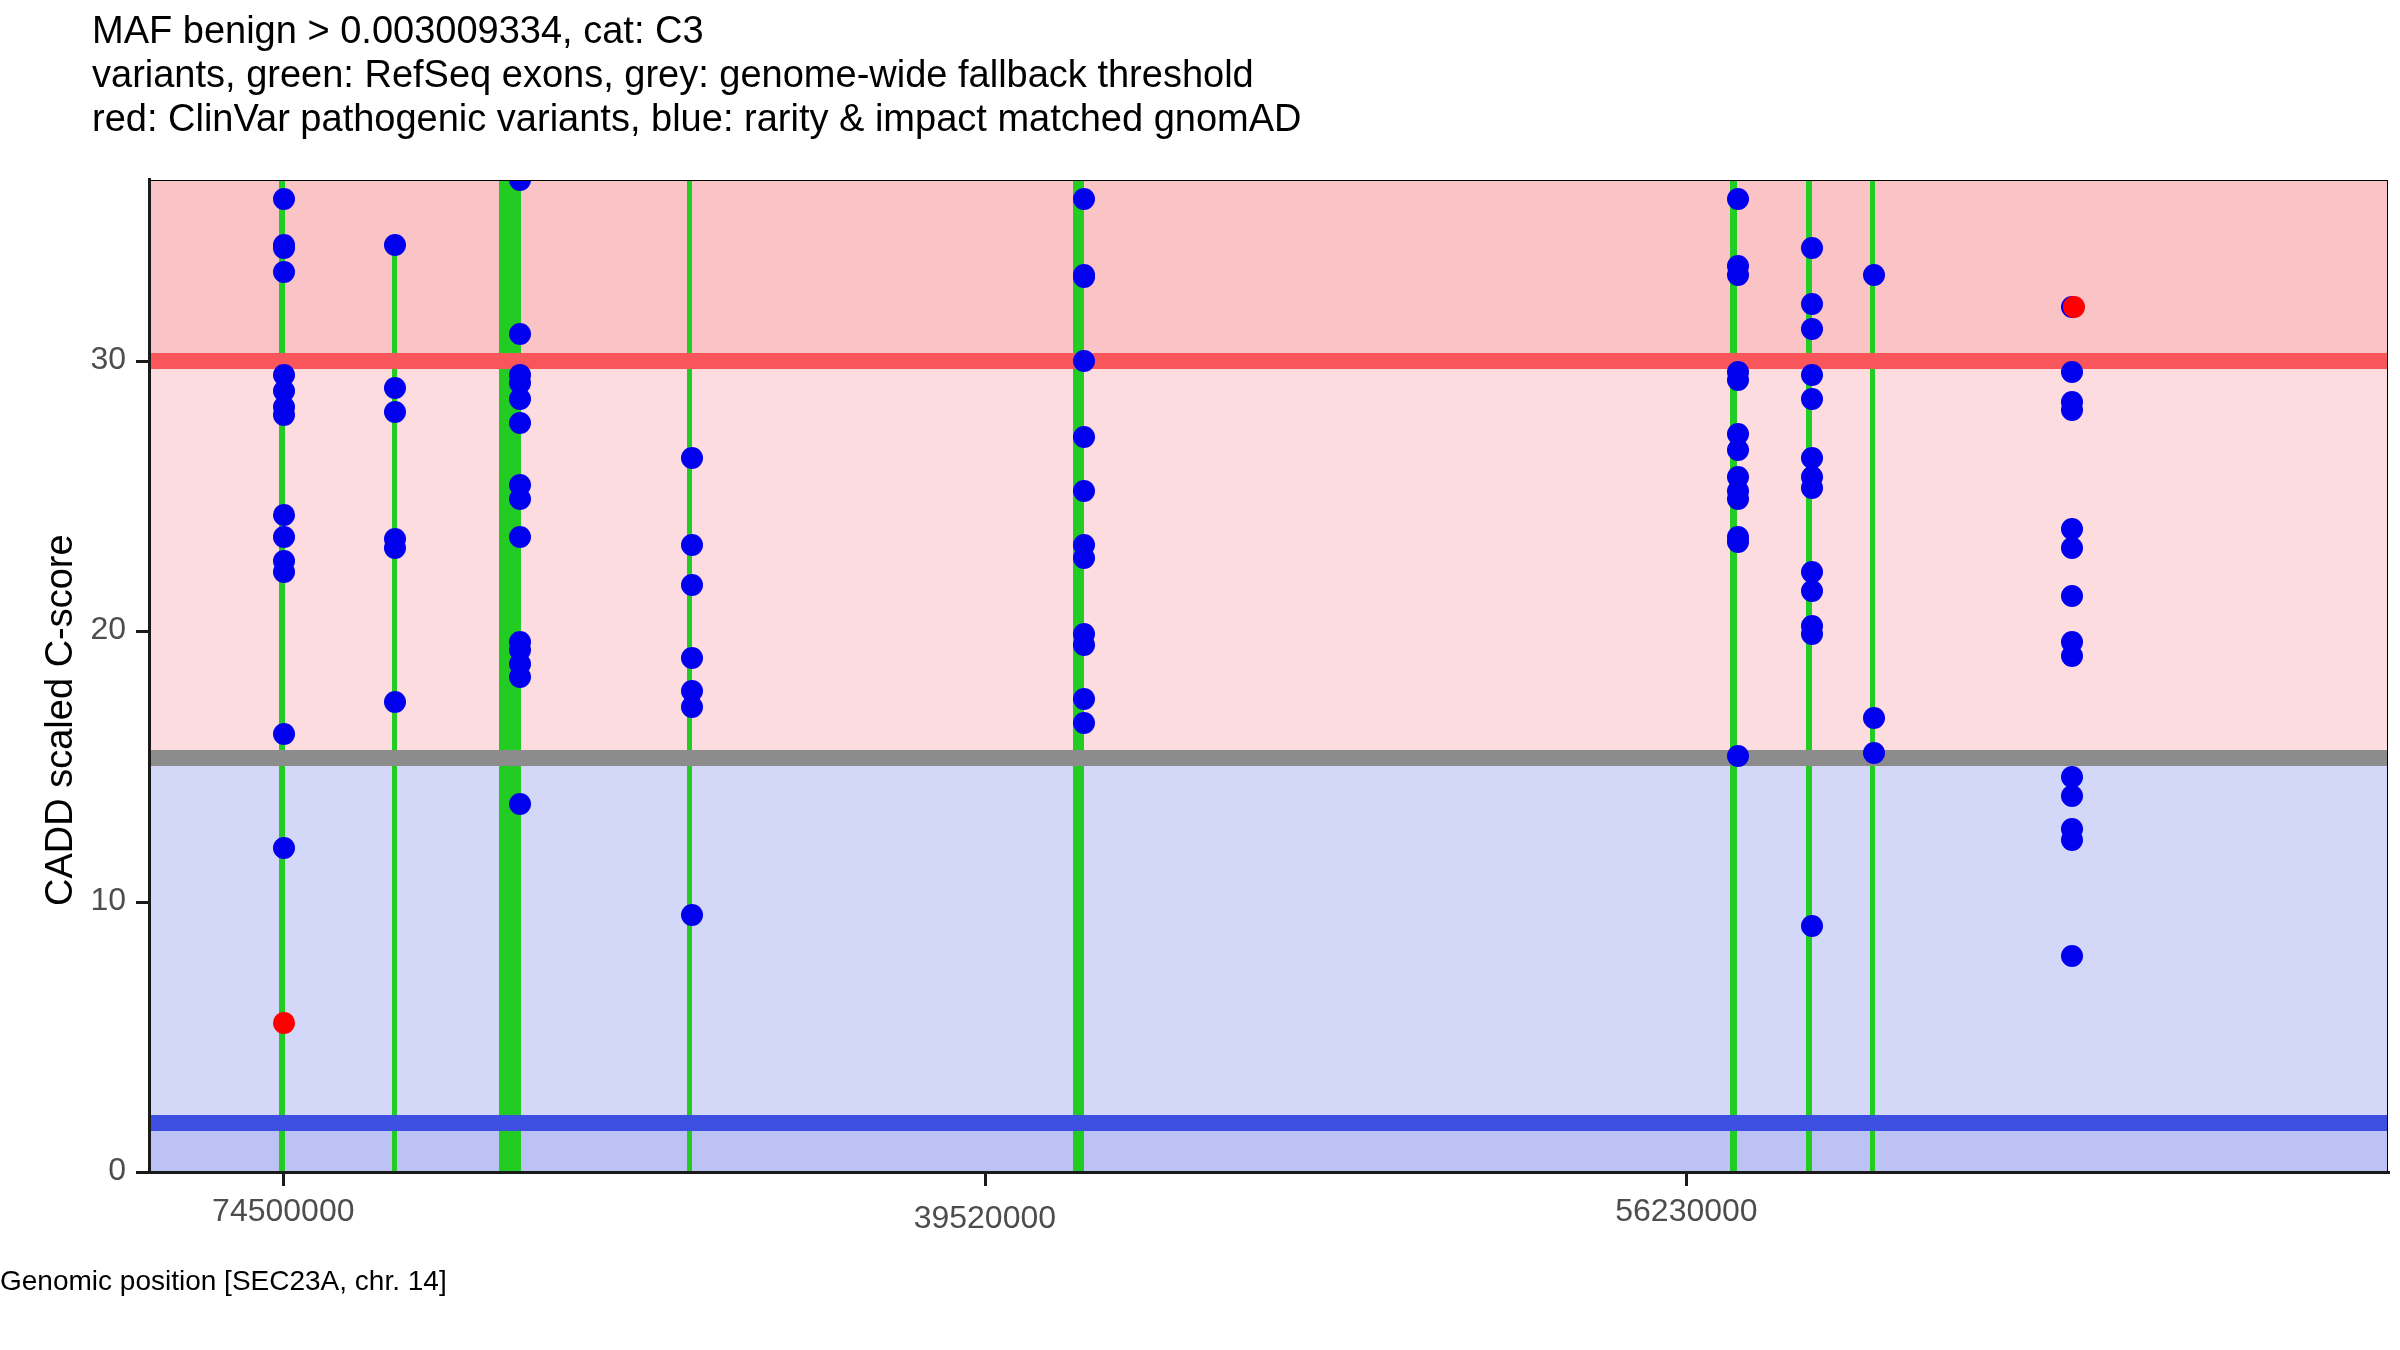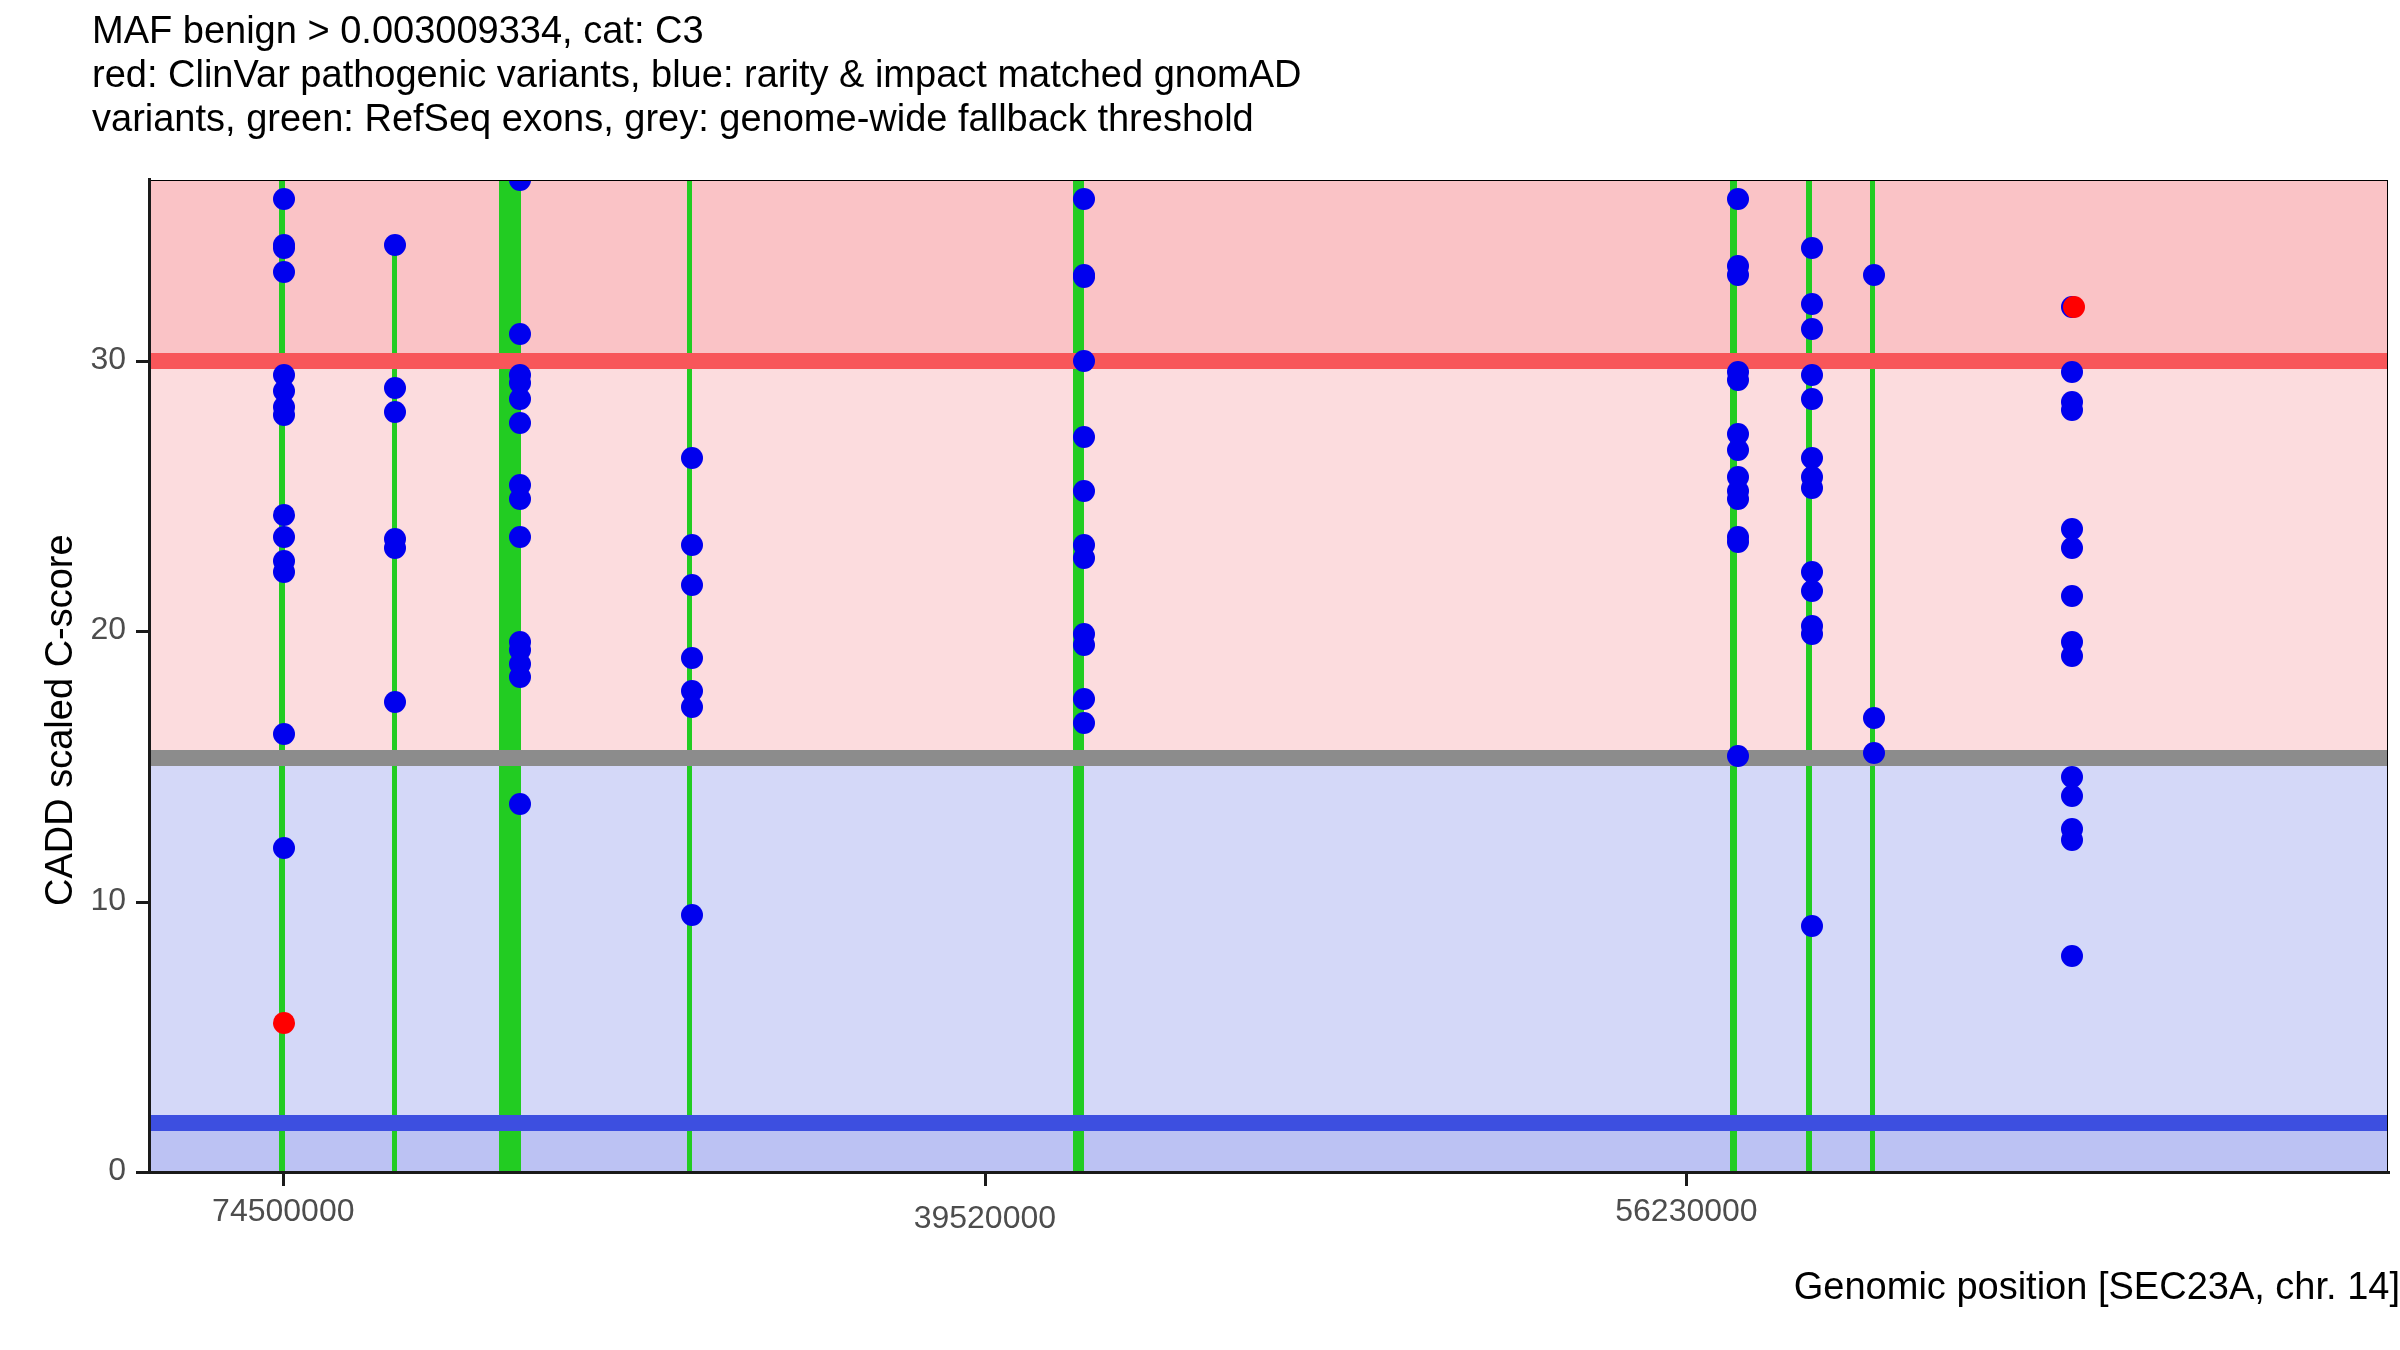--- a/index.html
+++ b/index.html
@@ -25,31 +25,31 @@
   .axis-v{position:absolute;left:148px;top:178px;width:3px;height:996px;background:#1a1a1a;}
   .axis-h{position:absolute;left:148px;top:1171px;width:2242px;height:3px;background:#1a1a1a;}
   .panel-border{position:absolute;left:150px;top:180px;width:2238px;height:992px;border:1px solid #000;box-sizing:border-box;pointer-events:none;}
 
   .ytick-mark{position:absolute;width:12px;height:3px;background:#1a1a1a;left:136px;}
   .ytick-lab{position:absolute;right:2294px;font-size:32px;color:#4d4d4d;text-align:right;width:200px;}
   .xtick-mark{position:absolute;top:1174px;width:3px;height:12px;background:#1a1a1a;}
   .xtick-lab{position:absolute;top:1192px;font-size:32px;color:#4d4d4d;text-align:center;width:300px;}
 
   .ylab{position:absolute;font-size:38px;color:#000;transform:rotate(-90deg);transform-origin:left top;white-space:nowrap;}
-  .xlab{position:absolute;font-size:38px;color:#000;white-space:nowrap;text-align:right;}
+  .xlab{position:absolute;font-size:28px;color:#000;white-space:nowrap;text-align:left;}
 </style>
 </head>
 <body>
 
 <div id="root">
 
   <div class="title-block">
     <div class="title-line">MAF benign &gt; 0.003009334, cat: C3</div>
+    <div class="title-line">variants, green: RefSeq exons, grey: genome-wide fallback threshold</div>
     <div class="title-line">red: ClinVar pathogenic variants, blue: rarity &amp; impact matched gnomAD</div>
-    <div class="title-line">variants, green: RefSeq exons, grey: genome-wide fallback threshold</div>
   </div>
 
   <div id="plot">
     <div id="panel">
         <div class="band" style="top: 0px; height: 181.101px; background: rgb(250, 195, 198);"></div>
         <div class="band" style="top: 181.101px; height: 397.341px; background: rgb(252, 220, 222);"></div>
         <div class="band" style="top: 578.441px; height: 364.364px; background: rgb(212, 216, 248);"></div>
         <div class="band" style="top: 942.805px; height: 49.1946px; background: rgb(188, 194, 243);"></div>
         <div class="exon" style="left: 128.738px; width: 6.31411px; top: 0px; height: 992px; background: rgb(34, 204, 34);"></div>
         <div class="exon" style="left: 241.69px; width: 5px; top: 64.8719px; height: 927.128px; background: rgb(34, 204, 34);"></div>

